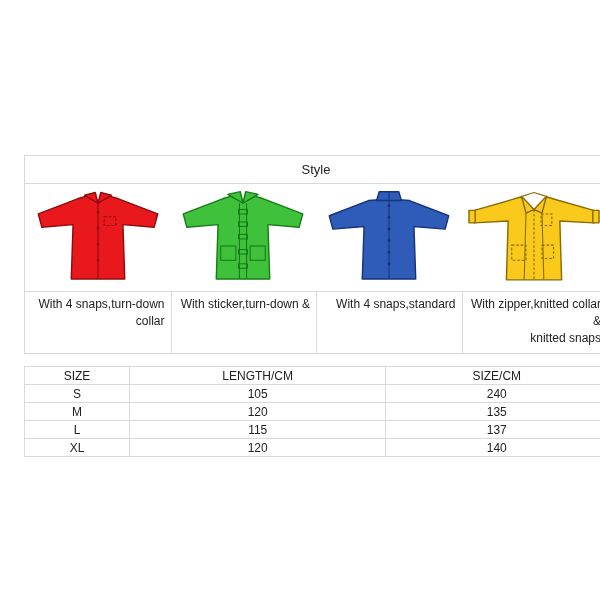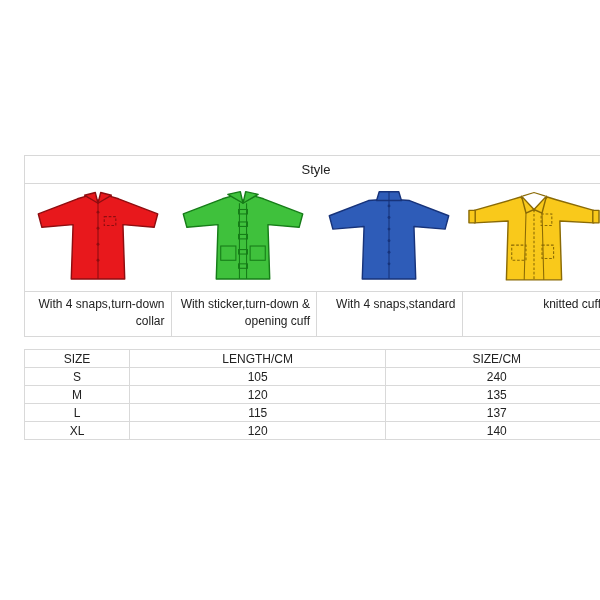--- a/index.html
+++ b/index.html
@@ -112,27 +112,27 @@
         </svg>
       </div>
     </div>
 
     <div class="desc-row">
       <div class="desc-cell">
         <div>With 4 snaps,turn-down collar</div>
       </div>
       <div class="desc-cell">
         <div>With sticker,turn-down &amp;</div>
-        <div>opening cuff</div>
       </div>
       <div class="desc-cell">
         <div>With 4 snaps,standard</div>
       </div>
       <div class="desc-cell">
-        <div>knitted cuff</div>
+        <div>With zipper,knitted collar &amp;</div>
+        <div>knitted snaps</div>
       </div>
     </div>
   </div>
 
   <table class="size-table">
     <colgroup>
         <col class="c-size">
         <col class="c-length">
         <col class="c-width">
       </colgroup>

